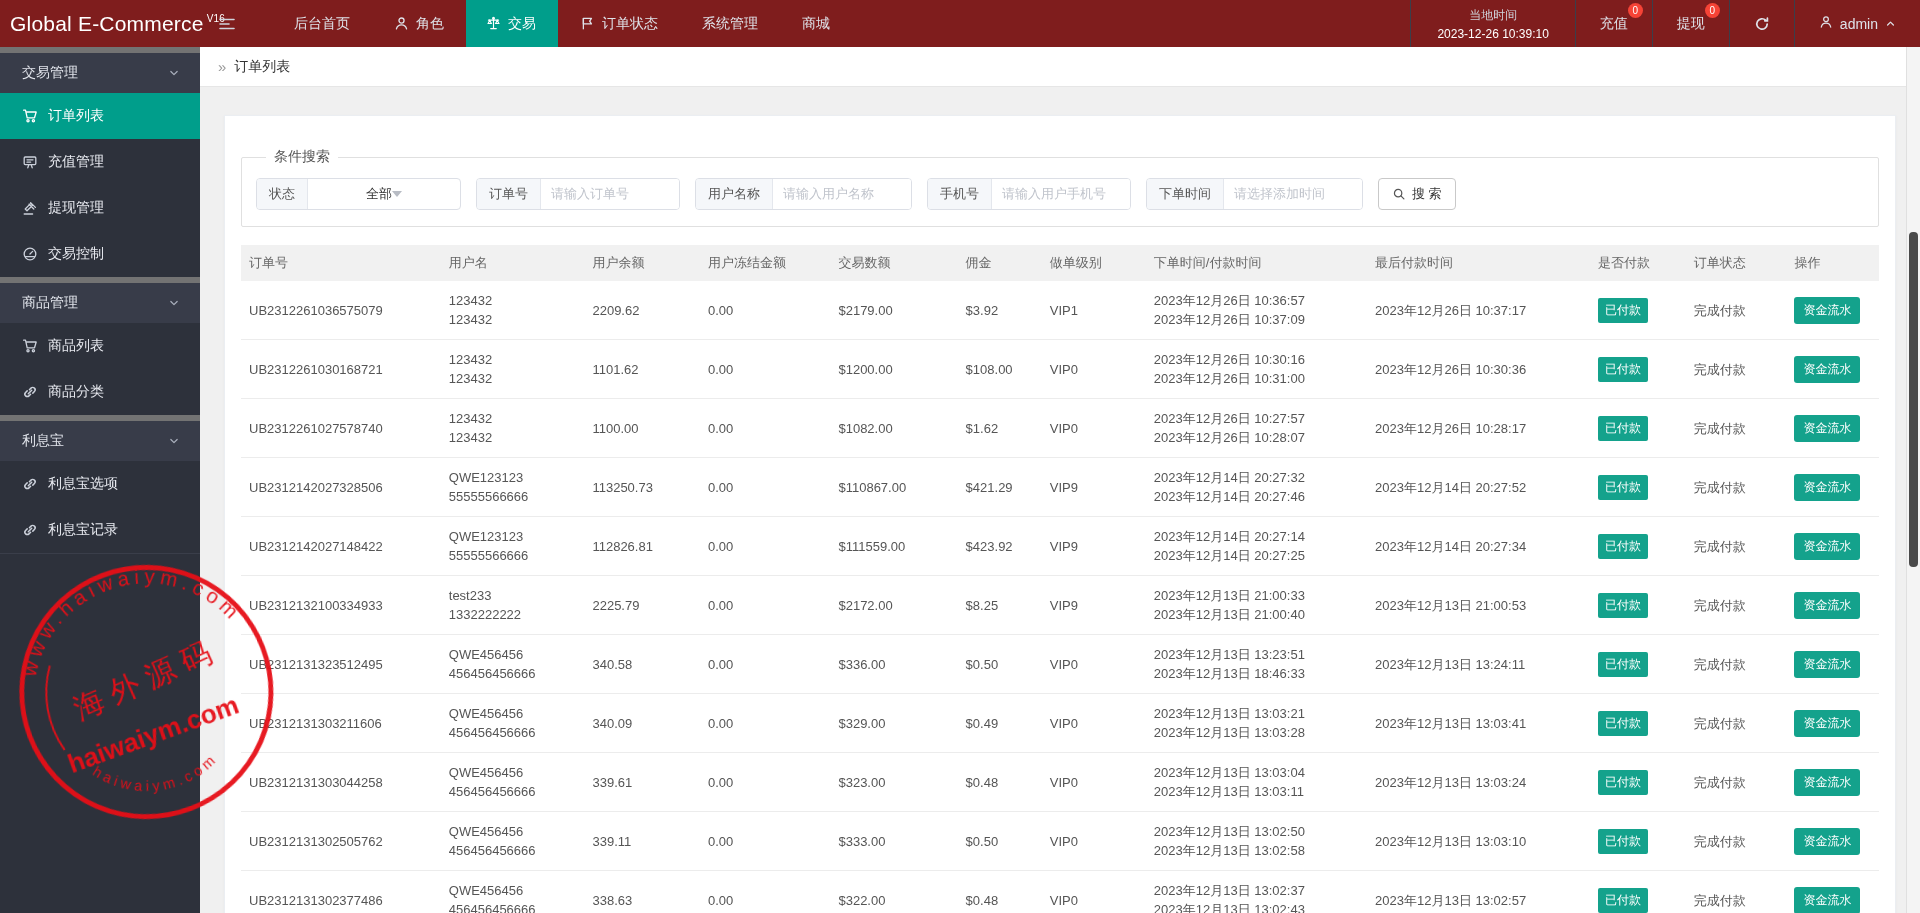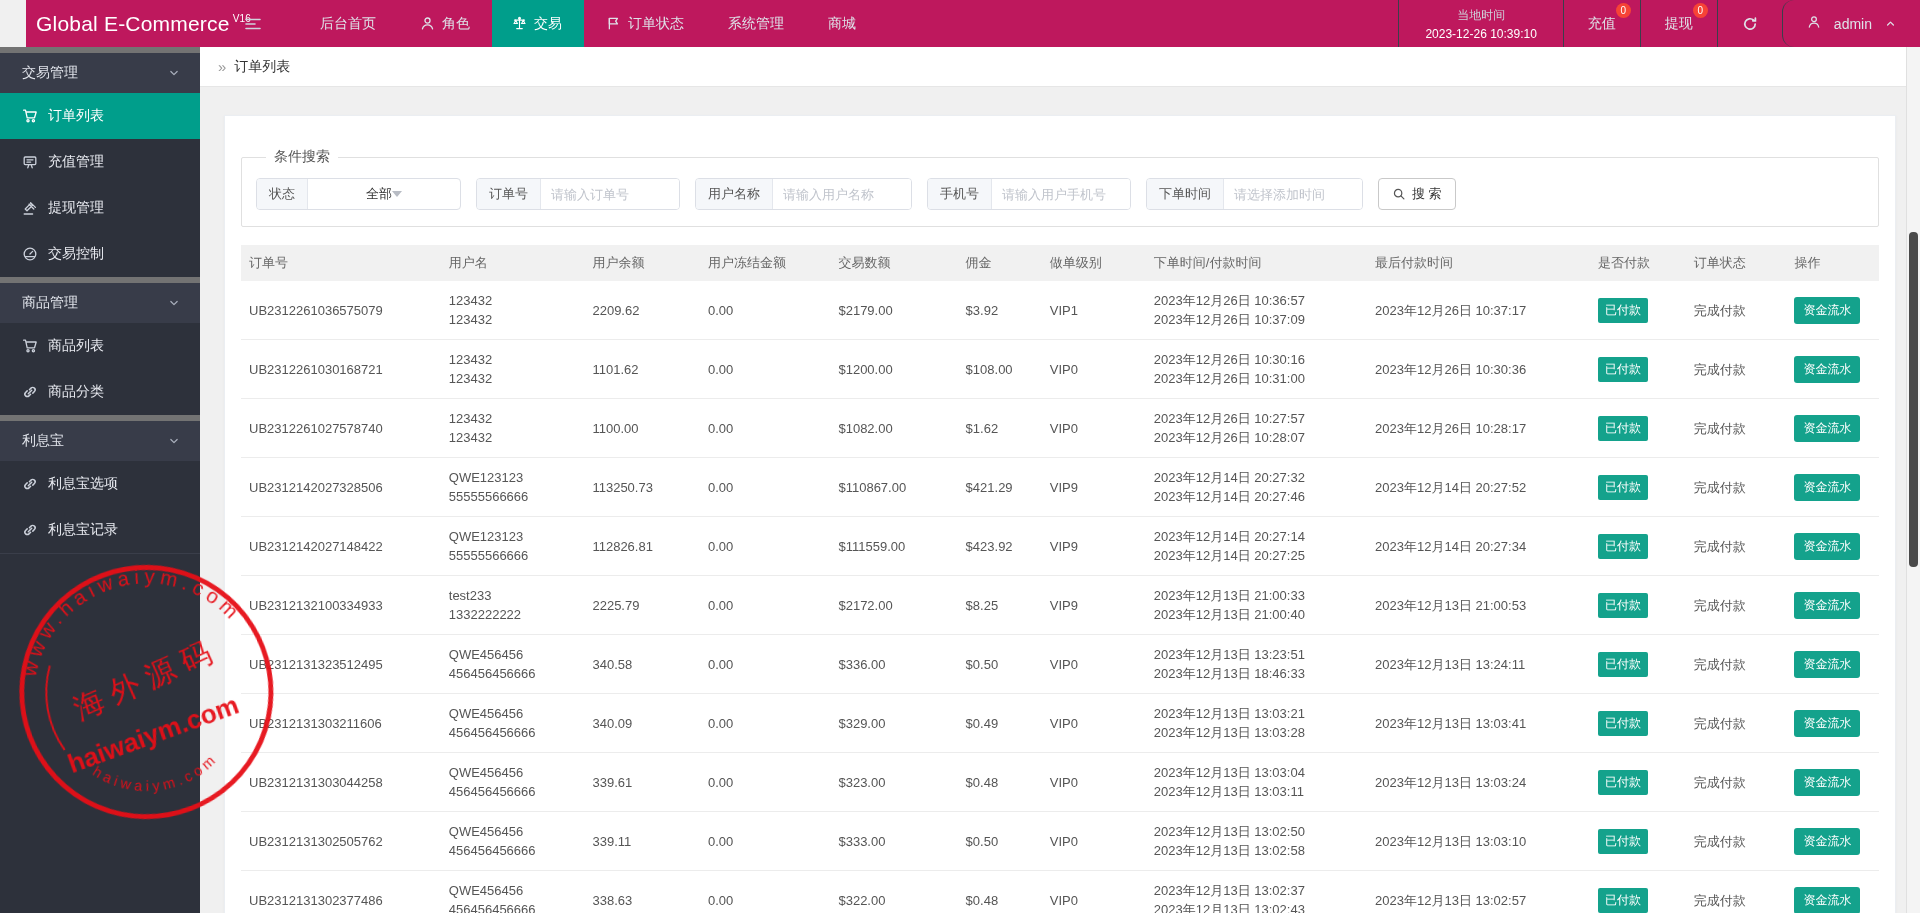--- a/index.html
+++ b/index.html
@@ -1,35 +1,35 @@
 <!DOCTYPE html>
 <html><head>
 <meta charset="utf-8">
 <style>
   * { margin:0; padding:0; box-sizing:border-box; }
   html,body { width:1920px; height:913px; overflow:hidden; font-family:"Liberation Sans","DejaVu Sans",sans-serif; background:#f0f0f0; }
 
   
-  .navbar { position:relative; height:47px; background:#be185d; display:flex; align-items:stretch; color:#dfe2e9; z-index:10;margin-left:26px; }
+  .navbar { position:relative; height:47px; background:#7f1d1d; display:flex; align-items:stretch; color:#dfe2e9; z-index:10; }
   .logo { width:200px; display:flex; align-items:center; padding-left:10px; color:#fff; font-size:21px; letter-spacing:.2px; white-space:nowrap; }
   .logo sup { font-size:10px; margin-left:3px; margin-top:-10px; }
   .burger { display:flex; align-items:center; padding:0 18px; cursor:pointer; color:#cfd3dc; }
   .burger svg { width:18px; height:16px; }
   .nav-items { display:flex; align-items:stretch; margin-left:18px; }
   .nav-item { display:flex; align-items:center; gap:7px; padding:0 22px; font-size:14px; cursor:pointer; white-space:nowrap; }
   .nav-item .nav-ico svg { width:15px; height:15px; display:block; }
   .nav-item.active { background:#009e8b; color:#fff;padding-left:20px; }
   .nav-right { margin-left:auto; display:flex; align-items:stretch; }
   .nav-sec { display:flex; align-items:center; border-left:1px solid #3a3f4b; padding:0 24px; position:relative; font-size:14px; cursor:pointer; white-space:nowrap; }
   .time-block { flex-direction:column; justify-content:center; gap:3px; padding:0 26px; cursor:default; }
   .time-label { font-size:12px; color:#cfd3db; text-align:center; }
   .time-value { font-size:12px; color:#fff; }
   .num-badge { position:absolute; top:3px; right:9px; min-width:15px; height:15px; border-radius:8px; background:#f64336; color:#fff; font-size:10px; line-height:15px; text-align:center; padding:0 3px; }
   .icon-btn svg { width:16px; height:16px; display:block; }
-  .user-sec { gap:13px;border-radius:12px; }
+  .user-sec { gap:7px; }
   .user-sec svg { width:14px; height:14px; }
   .user-sec .chev svg { width:11px; height:11px; }
 
   
   .layout { display:flex; height:866px; }
   .sidebar { width:200px; background:#2d313b; flex:none; }
   .side-group { height:46px; display:flex; align-items:center; padding:0 20px 0 22px; background:#383c49; color:#e2e5ec; font-size:14px; cursor:pointer; border-top:6px solid #737373; }
   .side-group .chev { margin-left:auto; color:#aab0bd; }
   .side-group .chev svg { width:12px; height:12px; display:block; }
   .side-item { height:46px; display:flex; align-items:center; gap:10px; padding:0 22px; color:#e8eaf0; font-size:14px; cursor:pointer; }
@@ -45,21 +45,21 @@
 
   .content { padding:28px 24px 0 24px; }
   .card { background:#fff; border:1px solid #ebeef2; box-shadow:0 1px 3px rgba(0,0,0,.04); padding:16px; min-height:770px; }
 
   
   fieldset.search { border:1px solid #e0e0e0; border-radius:2px; margin-top:16px; padding:12px 14px 16px 14px; }
   fieldset.search legend { font-size:14px; color:#555; padding:0 8px; margin-left:10px; }
   .filters { display:flex; align-items:center; gap:15px; }
   .fgroup { display:inline-flex; align-items:stretch; height:32px; border:1px solid #dcdfe6; border-radius:4px; overflow:hidden; background:#fff; }
   .flabel { background:#f5f7fa; border-right:1px solid #e4e7ed; padding:0 12px; font-size:13px; color:#555; display:flex; align-items:center; white-space:nowrap; }
-  .fgroup input { border:0; outline:none; padding:0 10px; font-size:13px; color:#0c4a6e; width:138px; font-family:Liberation Sans, sans-serif; }
+  .fgroup input { border:0; outline:none; padding:0 10px; font-size:13px; color:#0c4a6e; width:138px; font-family:Liberation Mono, monospace; }
   .fgroup input::placeholder { color:#c0c4cc; }
   .fselect { width:152px; display:flex; align-items:center; justify-content:center; padding:0 10px; font-size:13px; color:#333; cursor:pointer; }
   .caret { width:0; height:0; border-left:5px solid transparent; border-right:5px solid transparent; border-top:6px solid #b8bcc4; }
   .search-btn { display:inline-flex; align-items:center; gap:6px; height:32px; padding:0 13px; border:1px solid #c9c9c9; border-radius:4px; background:#fff; font-size:13px; color:#333; cursor:pointer; font-family:inherit; }
   .search-btn svg { width:14px; height:14px; color:#555; }
 
   
   table.orders { width:100%; border-collapse:collapse; margin-top:18px; table-layout:fixed; }
   table.orders th { background:#f1f1f1; font-weight:400; font-size:13px; color:#666; text-align:left; padding:9px 8px; white-space:nowrap; overflow:hidden; }
   table.orders td { font-size:13px; color:#555; padding:10px 8px; border-bottom:1px solid #ececec; line-height:19px; white-space:nowrap; overflow:hidden; vertical-align:middle; }

